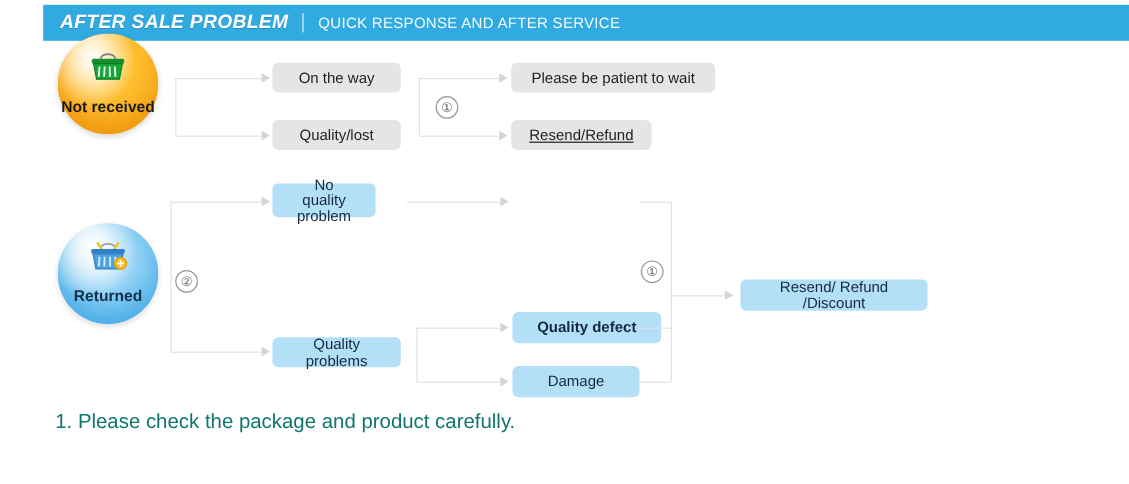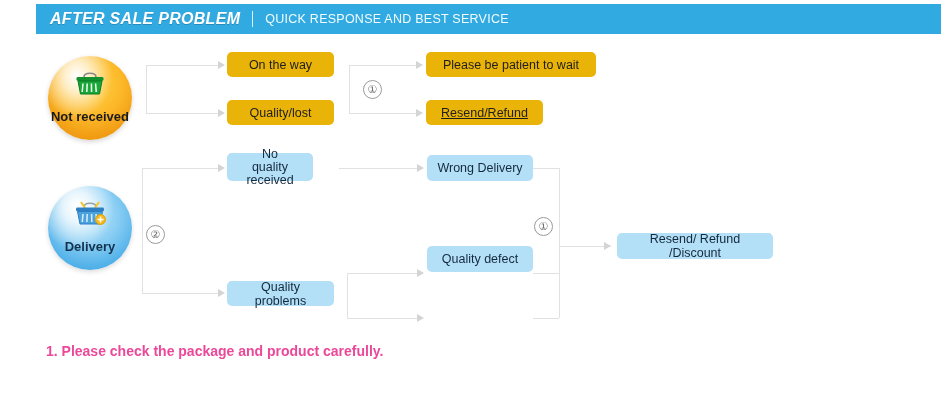--- a/index.html
+++ b/index.html
@@ -45,21 +45,21 @@
     display: flex; flex-direction: column;
     align-items: center; justify-content: flex-end;
     text-align: center;
   }
   .circle .cap {
     font-size: 13px; font-weight: bold;
     color: #1a1a1a; line-height: 14px;
     padding-bottom: 16px;
   }
   .circle-orange {
-    left: 12px; top: 56px; width: 84px; height: 84px;
+    left: 12px; top: 28px; width: 84px; height: 84px;
     background:
       radial-gradient(ellipse at 34% 24%, #ffffff 0%, rgba(255,255,255,.72) 17%, rgba(255,255,255,0) 46%),
       radial-gradient(circle at 50% 34%, #ffd24a 0%, #fcb828 46%, #f09a12 78%, #e08c0a 100%);
     box-shadow: 0 2px 5px rgba(0,0,0,.16);
     text-align: right;
   }
   .circle-blue {
     left: 12px; top: 186px; width: 84px; height: 84px;
     background:
       radial-gradient(ellipse at 34% 24%, #ffffff 0%, rgba(255,255,255,.78) 17%, rgba(255,255,255,0) 48%),
@@ -73,21 +73,21 @@
   .box {
     position: absolute;
     border-radius: 5px;
     display: flex; align-items: center; justify-content: center;
     text-align: center;
     font-size: 12.5px;
     color: #15293d;
     line-height: 14px;
     padding: 0 8px;
   }
-  .box-yellow { background: #eab308; color:#1e1e1e; }
+  .box-yellow { background: #e5e5e5; color:#1e1e1e; }
   .box-blue   { background: #b3e0f7; }
 
   
   .ln { position:absolute; background:#dfe1e3; }
   .lnh { height:1px; }
   .lnv { width:1px; }
   .arrow {
     position:absolute; width:0; height:0;
     border-top:4px solid transparent;
     border-bottom:4px solid transparent;
@@ -98,33 +98,33 @@
     width:19px; height:19px; border-radius:50%;
     border:1px solid #9a9a9a;
     color:#6d6d6d; font-size:11px;
     display:flex; align-items:center; justify-content:center;
     background:#fff;
   }
 
   
   .footer { position:absolute; left:10px; top:343px; }
   .footer p {
-    font-size: 14px; font-weight: bold; color:#ec4899;
+    font-size: 17px; font-weight: normal; color:#0f766e;
     line-height: 17px; white-space: nowrap;
   }
 </style>
 </head>
 <body>
 
 <div id="page">
 
   <div class="header-bar">
     <span class="header-title">AFTER SALE PROBLEM</span>
     <span class="header-sep"></span>
-    <span class="header-sub">QUICK RESPONSE AND BEST SERVICE</span>
+    <span class="header-sub">QUICK RESPONSE AND AFTER SERVICE</span>
   </div>
 
   <div class="circle circle-orange">
     <span class="basket">
       <svg width="34" height="30" viewBox="0 0 34 30">
         <path d="M11 9 C11 4,23 4,23 9" stroke="#888" stroke-width="1.6" fill="none"></path>
         <rect x="3.5" y="9" width="27" height="4" rx="1.4" fill="#13912f"></rect>
         <path d="M5 13 L29 13 L26.5 26 L7.5 26 Z" fill="#19a838" stroke="#0e7a28" stroke-width="1"></path>
         <g stroke="#ffffff" stroke-width="1.5" opacity=".95">
           <line x1="10" y1="15.5" x2="9.2" y2="24"></line>
@@ -166,47 +166,47 @@
         <g stroke="#eaf5ff" stroke-width="1.5" opacity=".9">
           <line x1="11" y1="16" x2="10.3" y2="24"></line>
           <line x1="15.2" y1="16" x2="14.9" y2="24"></line>
           <line x1="19.6" y1="16" x2="19.8" y2="24"></line>
           <line x1="24" y1="16" x2="24.6" y2="24"></line>
         </g>
         <circle cx="28.5" cy="21.5" r="5" fill="#f7b81c" stroke="#e0a010" stroke-width="1"></circle>
         <path d="M28.5 18.5 v6 M25.5 21.5 h6" stroke="#fff" stroke-width="1.6"></path>
       </svg>
     </span>
-    <span class="cap">Delivery</span>
+    <span class="cap">Returned</span>
   </div>
 
   <div class="ln lnv" style="left:106px; top:168px; height:125px;"></div>
   <div class="ln lnh" style="left:106px; top:168px; width:76px;"></div>
   <div class="ln lnh" style="left:106px; top:293px; width:76px;"></div>
   <div class="arrow" style="left:182px; top:164px;"></div>
   <div class="arrow" style="left:182px; top:289px;"></div>
   <div class="marker" style="left:110px; top:225px;">②</div>
 
   <div class="box box-blue" style="left:191px; top:153px; width:86px; height:28px; flex-direction:column; line-height:13px;">
     <span>No</span>
-    <span>quality received</span>
+    <span>quality problem</span>
   </div>
   <div class="box box-blue" style="left:191px; top:281px; width:107px; height:25px;">Quality problems</div>
 
   <div class="ln lnh" style="left:303px; top:168px; width:78px;"></div>
   <div class="arrow" style="left:381px; top:164px;"></div>
 
   <div class="ln lnv" style="left:311px; top:273px; height:45px;"></div>
   <div class="ln lnh" style="left:311px; top:273px; width:70px;"></div>
   <div class="ln lnh" style="left:311px; top:318px; width:70px;"></div>
   <div class="arrow" style="left:381px; top:269px;"></div>
   <div class="arrow" style="left:381px; top:314px;"></div>
 
-  <div class="box box-blue" style="left:391px; top:155px; width:106px; height:26px;">Wrong Delivery</div>
-  <div class="box box-blue" style="left:391px; top:246px; width:106px; height:26px;">Quality defect</div>
+  <div class="box box-blue" style="left:391px; top:260px; width:124px; height:26px;font-weight:bold;">Quality defect</div>
+  <div class="box box-blue" style="left:391px; top:305px; width:106px; height:26px;">Damage</div>
 
   <div class="ln lnh" style="left:497px; top:168px; width:26px;"></div>
   <div class="ln lnh" style="left:497px; top:273px; width:26px;"></div>
   <div class="ln lnh" style="left:497px; top:318px; width:26px;"></div>
   <div class="ln lnv" style="left:523px; top:168px; height:150px;"></div>
   <div class="ln lnh" style="left:523px; top:246px; width:52px;"></div>
   <div class="arrow" style="left:568px; top:242px;"></div>
   <div class="marker" style="left:498px; top:217px;">①</div>
 
   <div class="box box-blue" style="left:581px; top:233px; width:156px; height:26px;">Resend/ Refund /Discount</div>

